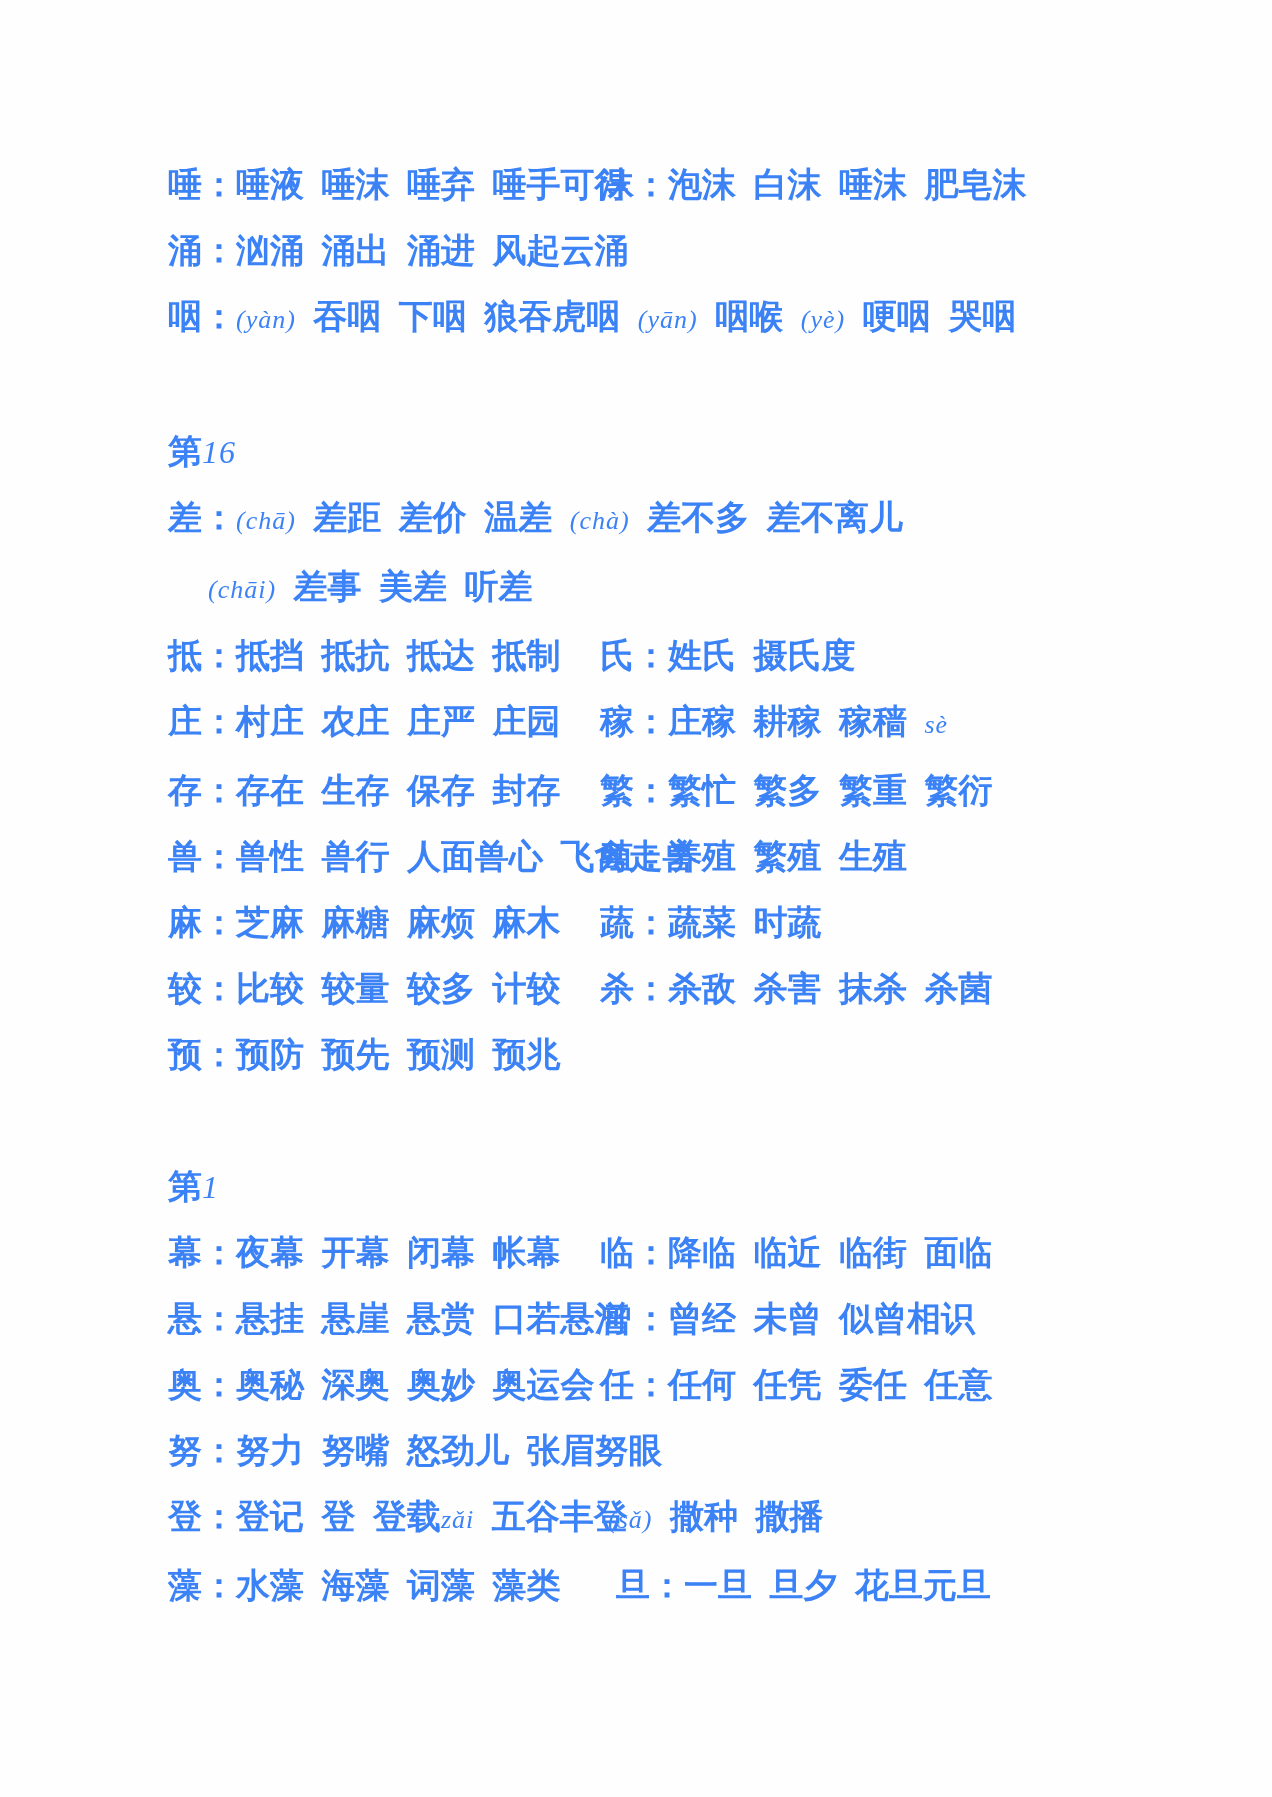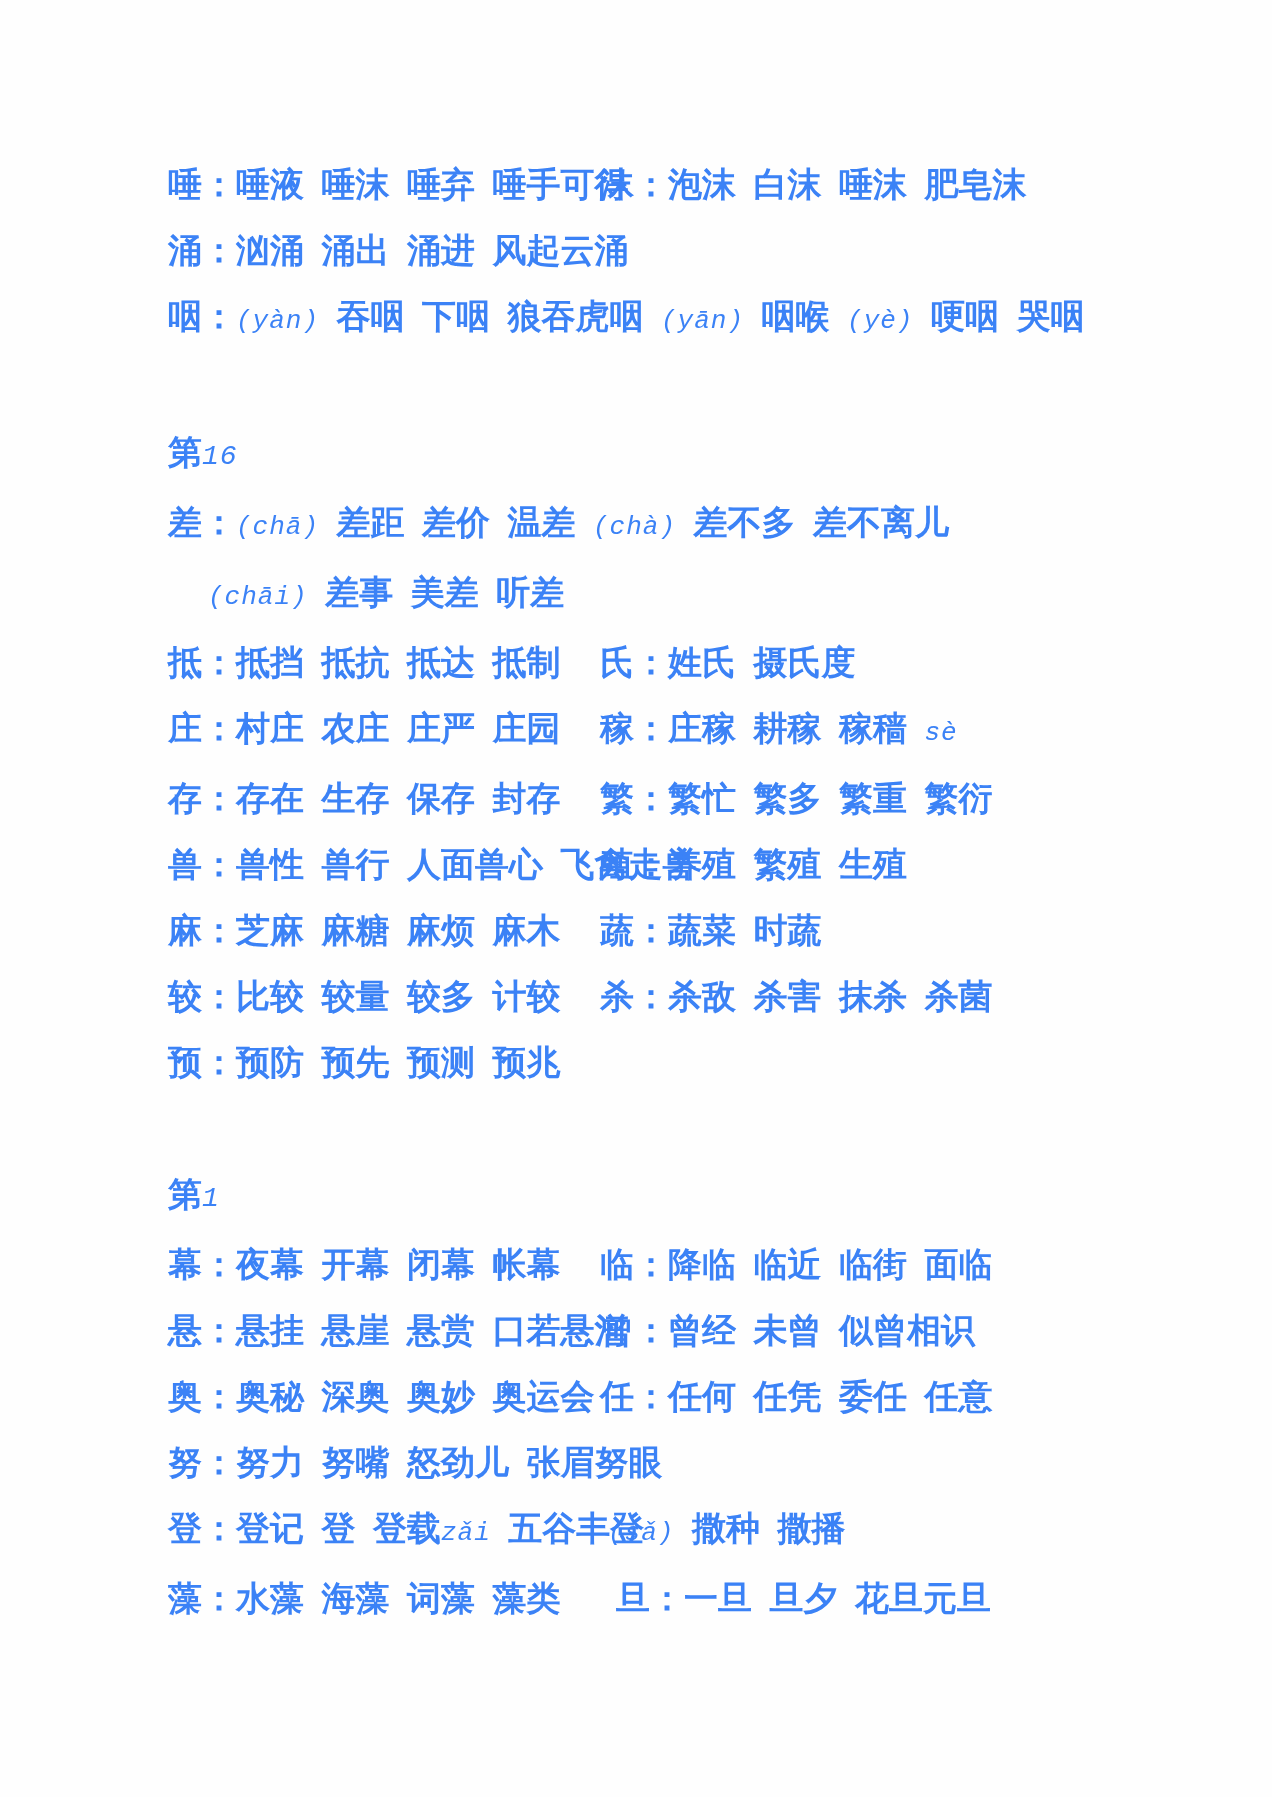--- a/index.html
+++ b/index.html
@@ -31,30 +31,30 @@
   }
   .cell { white-space: nowrap; }
   .indent-1 { padding-left: 40px; }
   .indent-r { padding-left: 16px; }
   .indent-sm { padding-left: 8px; }
   .heading {
     margin-top: 96px;
     margin-bottom: 30px;
   }
   .py {
-    font-family: Liberation Mono, monospace;
+    font-family: Liberation Serif, serif;
     font-style: italic;
     font-weight: 400;
     font-size: 26px;
     letter-spacing: 1px;
     word-spacing: 2px;
     text-align: right;
   }
   .num {
-    font-size: 28px;
+    font-size: 32px;
   }
 </style>
 </head>
 <body>
 
 <div class="page">
   <div class="content">
 
     <div>
       <div class="row cols">

